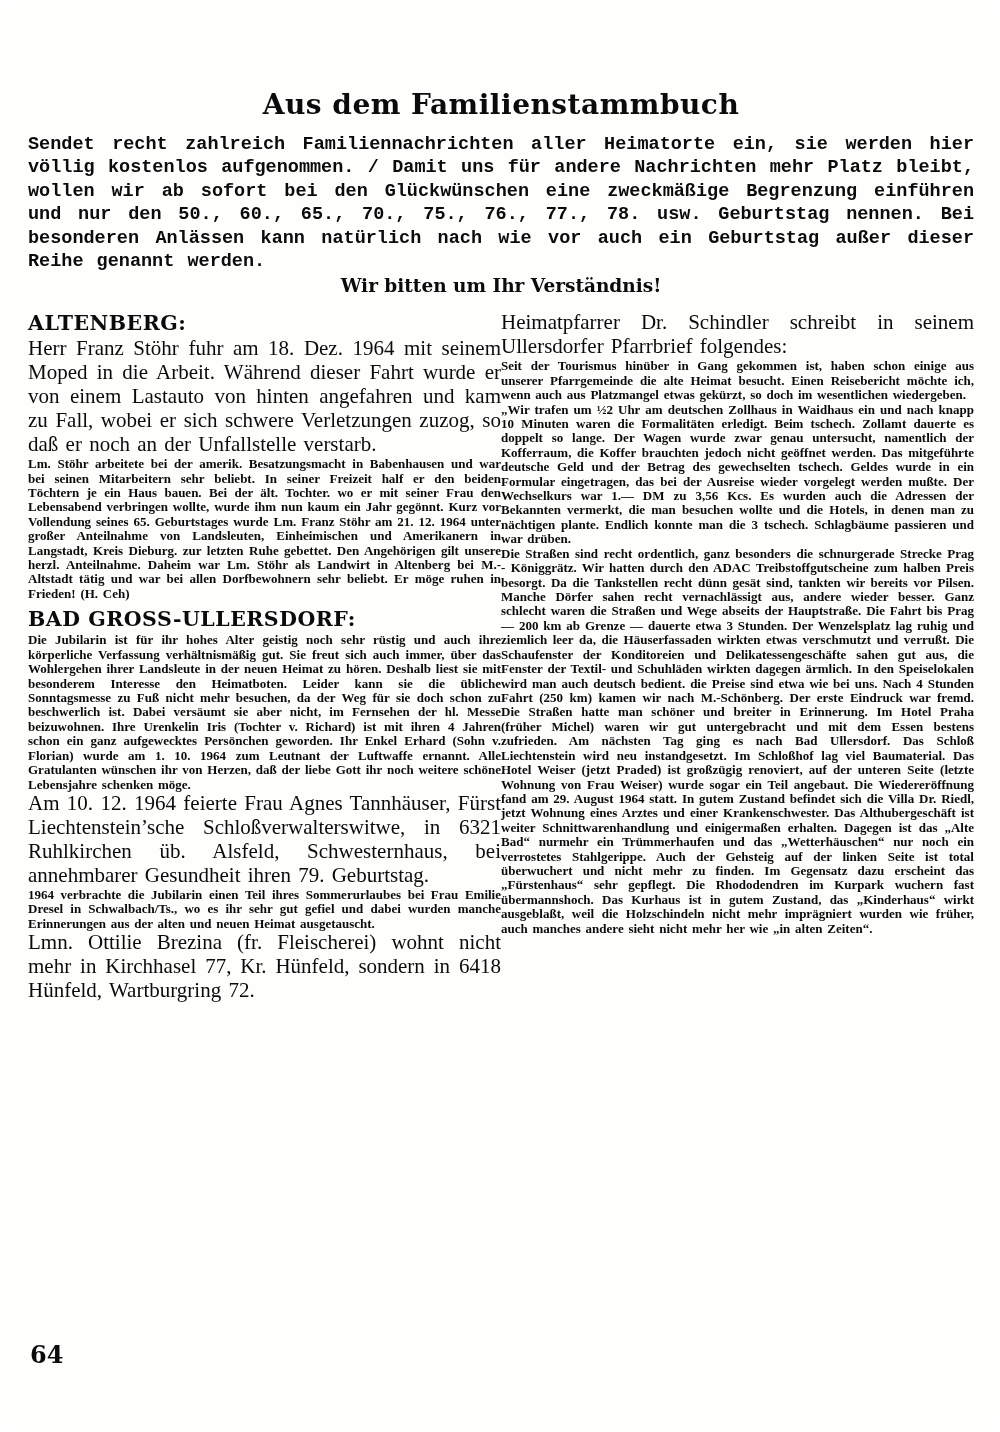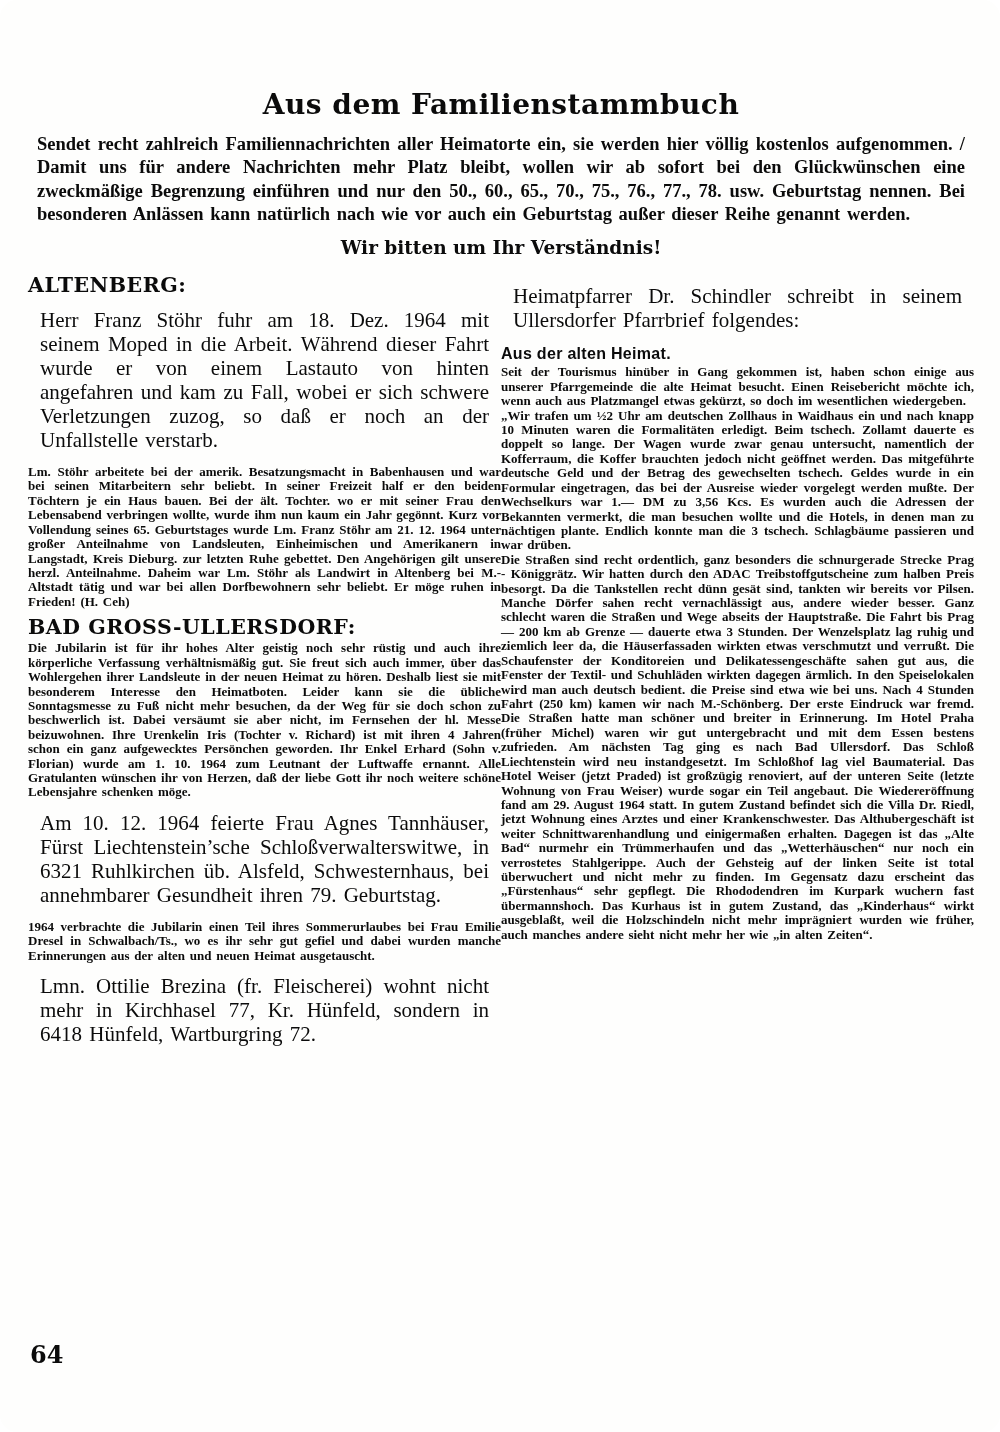--- a/index.html
+++ b/index.html
@@ -21,22 +21,22 @@
   }
   .doc-title{
     margin:0 0 12px 0;
     text-align:center;
     font-family:"DejaVu Serif", serif;
     font-weight:bold;
     font-size:28px;
     letter-spacing:0.5px;
   }
   .intro{
-    margin:9px;
-    font-family:Liberation Serif, serif;
+    margin:0;
+    font-family:Liberation Mono, monospace;
     font-weight:bold;
     font-size:18.5px;
     line-height:1.27;
     text-align:justify;
     word-spacing:2px;
   }
   .intro-closing{
     margin:0 0 14px 0;
     text-align:center;
     font-family:"DejaVu Serif", serif;
@@ -51,21 +51,21 @@
   .col{flex:1 1 0;min-width:0;}
   .col-heading{
     margin:6px 0 2px 0;
     font-family:"DejaVu Serif", serif;
     font-weight:bold;
     font-size:20.5px;
     letter-spacing:0.5px;
   }
   .col-heading.first{margin-top:0;}
   p.lg{
-    margin:12px;
+    margin:0;
     font-size:21px;
     line-height:1.14;
     text-align:justify;
     word-spacing:2px;
   }
   p.lg b{font-weight:normal;}
   p.sm{
     margin:0;
     font-weight:bold;
     font-size:13px;
@@ -111,21 +111,20 @@
       <p class="sm">Die Jubilarin ist für ihr hohes Alter geistig noch sehr rüstig und auch ihre körperliche Verfassung verhältnismäßig gut. Sie freut sich auch immer, über das Wohlergehen ihrer Landsleute in der neuen Heimat zu hören. Deshalb liest sie mit besonderem Interesse den Heimatboten. Leider kann sie die übliche Sonntagsmesse zu Fuß nicht mehr besuchen, da der Weg für sie doch schon zu beschwerlich ist. Dabei versäumt sie aber nicht, im Fernsehen der hl. Messe beizuwohnen. Ihre Urenkelin Iris (Tochter v. Richard) ist mit ihren 4 Jahren schon ein ganz aufgewecktes Persönchen geworden. Ihr Enkel Erhard (Sohn v. Florian) wurde am 1. 10. 1964 zum Leutnant der Luftwaffe ernannt. Alle Gratulanten wünschen ihr von Herzen, daß der liebe Gott ihr noch weitere schöne Lebensjahre schenken möge.</p>
 
       <p class="lg"><span>Am 10. 12. 1964 feierte Frau </span><b>Agnes Tannhäuser,</b><span> Fürst Liechtenstein’sche Schloßverwalterswitwe, in 6321 Ruhlkirchen üb. Alsfeld, Schwesternhaus, bei annehmbarer Gesundheit ihren 79. Geburtstag.</span></p>
       <p class="sm">1964 verbrachte die Jubilarin einen Teil ihres Sommerurlaubes bei Frau Emilie Dresel in Schwalbach/Ts., wo es ihr sehr gut gefiel und dabei wurden manche Erinnerungen aus der alten und neuen Heimat ausgetauscht.</p>
 
       <p class="lg"><span>Lmn. </span><b>Ottilie Brezina</b><span> (fr. Fleischerei) wohnt nicht mehr in Kirchhasel 77, Kr. Hünfeld, sondern in 6418 Hünfeld, Wartburgring 72.</span></p>
     </div>
 
     <div class="col">
       <p class="lg right-intro">Heimatpfarrer Dr. Schindler schreibt in seinem Ullersdorfer Pfarrbrief folgendes:</p>
-      <h3 class="sub-heading">Aus der alten Heimat.</h3>
       <p class="sm">Seit der Tourismus hinüber in Gang gekommen ist, haben schon einige aus unserer Pfarrgemeinde die alte Heimat besucht. Einen Reisebericht möchte ich, wenn auch aus Platzmangel etwas gekürzt, so doch im wesentlichen wiedergeben.</p>
       <p class="sm">„Wir trafen um ½2 Uhr am deutschen Zollhaus in Waidhaus ein und nach knapp 10 Minuten waren die Formalitäten erledigt. Beim tschech. Zollamt dauerte es doppelt so lange. Der Wagen wurde zwar genau untersucht, namentlich der Kofferraum, die Koffer brauchten jedoch nicht geöffnet werden. Das mitgeführte deutsche Geld und der Betrag des gewechselten tschech. Geldes wurde in ein Formular eingetragen, das bei der Ausreise wieder vorgelegt werden mußte. Der Wechselkurs war 1.— DM zu 3,56 Kcs. Es wurden auch die Adressen der Bekannten vermerkt, die man besuchen wollte und die Hotels, in denen man zu nächtigen plante. Endlich konnte man die 3 tschech. Schlagbäume passieren und war drüben.</p>
       <p class="sm">Die Straßen sind recht ordentlich, ganz besonders die schnurgerade Strecke Prag - Königgrätz. Wir hatten durch den ADAC Treibstoffgutscheine zum halben Preis besorgt. Da die Tankstellen recht dünn gesät sind, tankten wir bereits vor Pilsen. Manche Dörfer sahen recht vernachlässigt aus, andere wieder besser. Ganz schlecht waren die Straßen und Wege abseits der Hauptstraße. Die Fahrt bis Prag — 200 km ab Grenze — dauerte etwa 3 Stunden. Der Wenzelsplatz lag ruhig und ziemlich leer da, die Häuserfassaden wirkten etwas verschmutzt und verrußt. Die Schaufenster der Konditoreien und Delikatessengeschäfte sahen gut aus, die Fenster der Textil- und Schuhläden wirkten dagegen ärmlich. In den Speiselokalen wird man auch deutsch bedient. die Preise sind etwa wie bei uns. Nach 4 Stunden Fahrt (250 km) kamen wir nach M.-Schönberg. Der erste Eindruck war fremd. Die Straßen hatte man schöner und breiter in Erinnerung. Im Hotel Praha (früher Michel) waren wir gut untergebracht und mit dem Essen bestens zufrieden. Am nächsten Tag ging es nach Bad Ullersdorf. Das Schloß Liechtenstein wird neu instandgesetzt. Im Schloßhof lag viel Baumaterial. Das Hotel Weiser (jetzt Praded) ist großzügig renoviert, auf der unteren Seite (letzte Wohnung von Frau Weiser) wurde sogar ein Teil angebaut. Die Wiedereröffnung fand am 29. August 1964 statt. In gutem Zustand befindet sich die Villa Dr. Riedl, jetzt Wohnung eines Arztes und einer Krankenschwester. Das Althubergeschäft ist weiter Schnittwarenhandlung und einigermaßen erhalten. Dagegen ist das „Alte Bad“ nurmehr ein Trümmerhaufen und das „Wetterhäuschen“ nur noch ein verrostetes Stahlgerippe. Auch der Gehsteig auf der linken Seite ist total überwuchert und nicht mehr zu finden. Im Gegensatz dazu erscheint das „Fürstenhaus“ sehr gepflegt. Die Rhododendren im Kurpark wuchern fast übermannshoch. Das Kurhaus ist in gutem Zustand, das „Kinderhaus“ wirkt ausgeblaßt, weil die Holzschindeln nicht mehr imprägniert wurden wie früher, auch manches andere sieht nicht mehr her wie „in alten Zeiten“.</p>
     </div>
 
   </div>
 
   <div class="page-number">64</div>
 
 </div>

